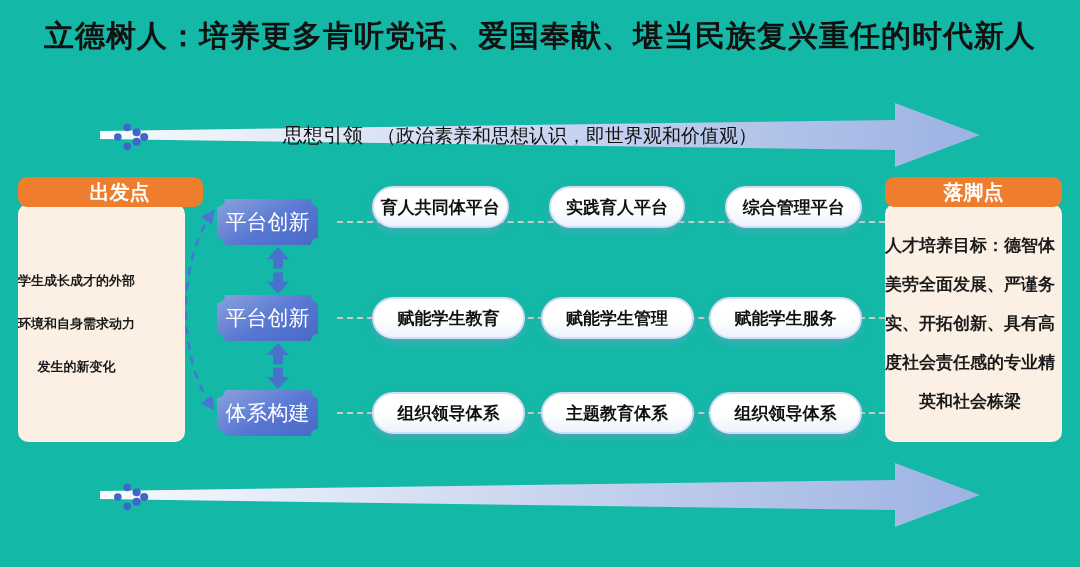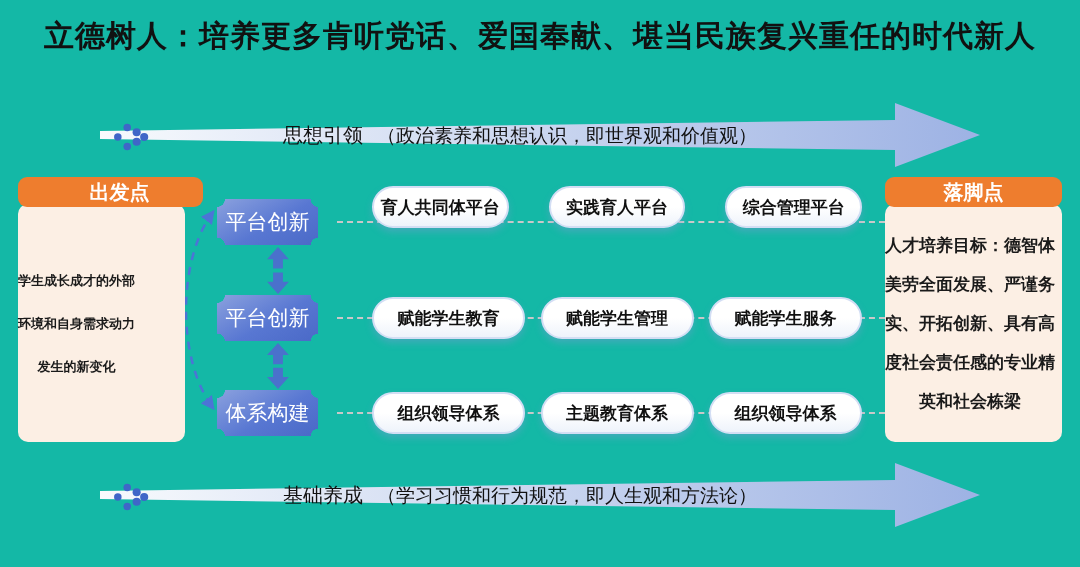--- a/index.html
+++ b/index.html
@@ -182,18 +182,15 @@
     <svg class="dots-icon" viewBox="0 0 40 34">
       <g fill="#3f66c8">
         <circle cx="6" cy="17" r="4"></circle>
           <circle cx="16" cy="7" r="4"></circle>
         <circle cx="26" cy="12" r="4.3"></circle>
           <circle cx="34" cy="17" r="4.3"></circle>
         <circle cx="26" cy="22" r="4.3"></circle>
           <circle cx="16" cy="27" r="4"></circle>
       </g>
     </svg>
-    <div class="banner-text">
-      <span class="b-label">基础养成</span><span class="b-desc">（学习习惯和行为规范，即人生观和方法论）</span>
-    </div>
   </div>
 
 </div>
 
 </body></html>

